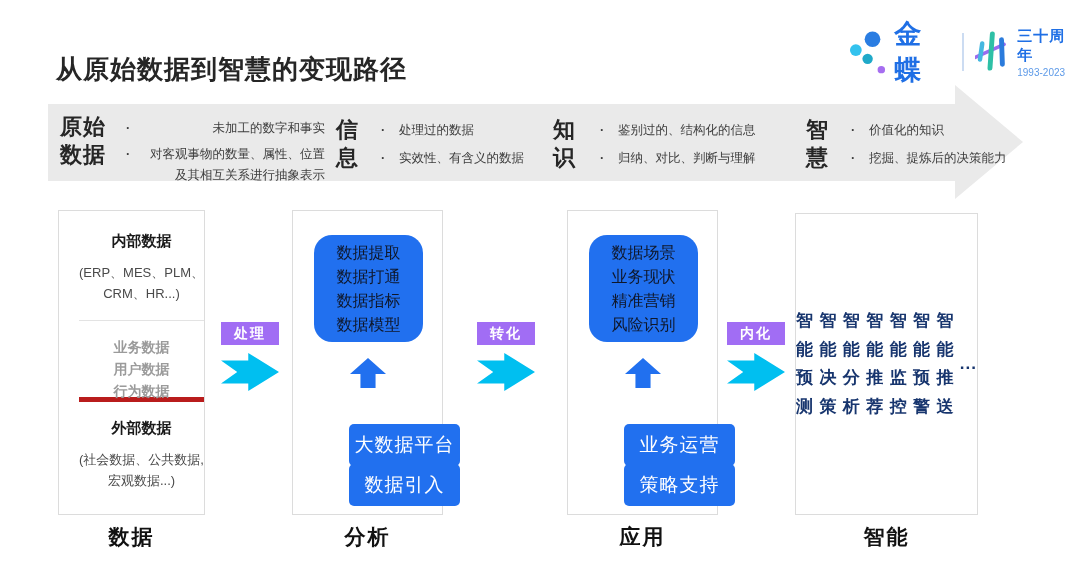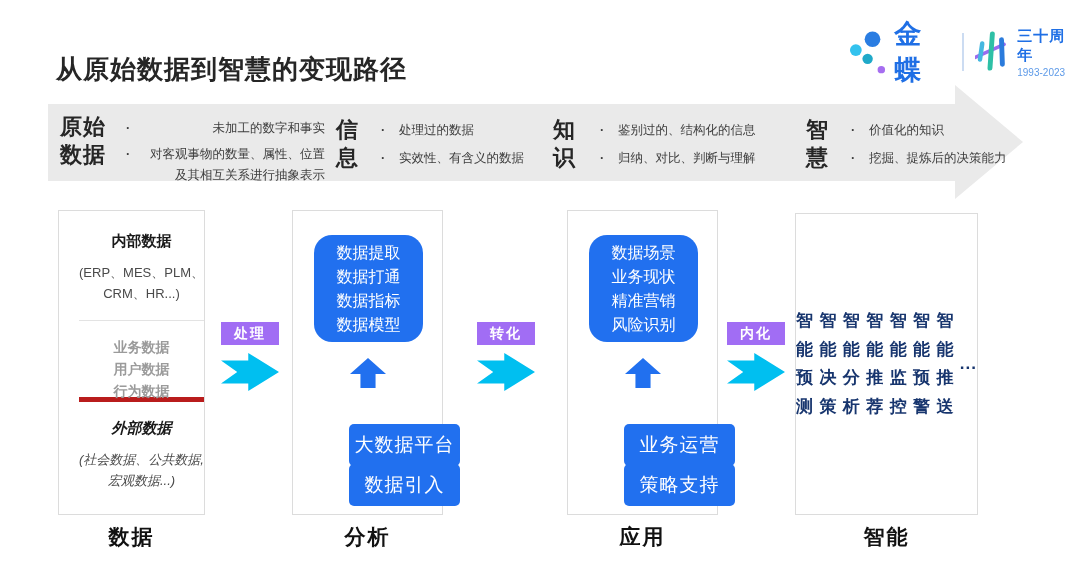--- a/index.html
+++ b/index.html
@@ -39,27 +39,27 @@
   
   .col { position:absolute; top:210px; height:305px; background:#fff; border:1px solid #dcdcdc; }
   .col1 { left:58px;  width:147px;padding-left:20px; }
   .col2 { left:292px; width:151px; }
   .col3 { left:567px; width:151px; }
   .col4 { left:795px; top:213px; width:183px; height:302px; }
 
   .c1-sec { text-align:center; }
   .c1-sec1 { height:110px; padding-top:21px; border-bottom:1px solid #e3e3e3; }
   .c1-sec2 { height:81px; padding-top:15px; border-bottom:5px solid #b91c1c; }
-  .c1-sec3 { padding-top:17px;font-style:italic; }
+  .c1-sec3 { padding-top:17px; }
   .c1-head { font-size:15px; font-weight:bold; color:#1a1a1a; margin-bottom:11px; }
   .c1-line { font-size:13px; color:#4a4a4a; line-height:21px; }
   .c1-gray { font-size:14px; font-weight:bold; color:#9b9b9b; line-height:22px; }
 
   .card { position:absolute; left:21px; top:24px; width:109px; height:107px; border-radius:18px;
-          background:#2170ef; color:#ffffff; font-size:16px; text-align:center;
+          background:#2170ef; color:#0f172a; font-size:16px; text-align:center;
           display:flex; flex-direction:column; justify-content:center; }
   .card div { line-height:24px; }
   .up-arrow { position:absolute; left:57px; top:147px; width:36px; height:30px; background:#2170ef;
               clip-path:polygon(50% 0,100% 53%,71% 53%,71% 100%,29% 100%,29% 53%,0 53%); }
   .chip { position:absolute; left:20px; width:111px; height:42px; background:#2170ef; border-radius:5px;
           color:#fff; font-size:19px; display:flex; align-items:center; justify-content:center;
           letter-spacing:1px;margin-left:36px; }
   .chip1 { top:213px; } .chip2 { top:253px; }
 
   .intel { position:absolute; inset:0; display:flex; flex-direction:row;

